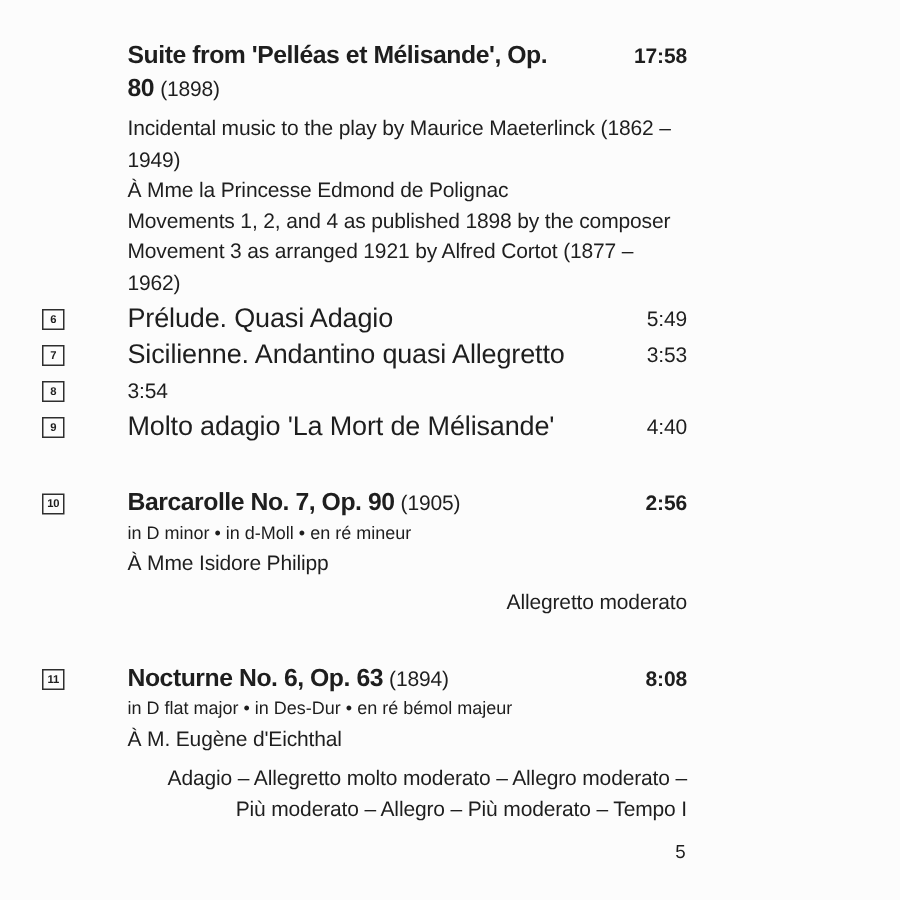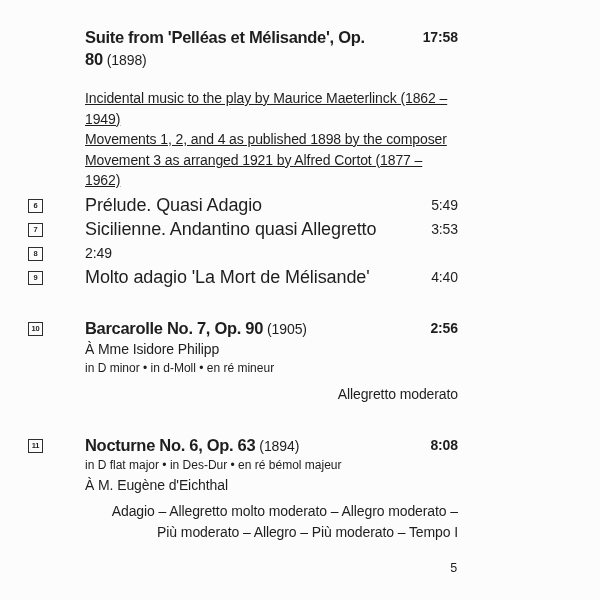--- a/index.html
+++ b/index.html
@@ -25,21 +25,21 @@
     border: 1px solid #2e2e2e;
     display: flex; align-items: center; justify-content: center;
     font-size: 7.5px; font-weight: 700; line-height: 1;
     margin-top: 5px;
     background: #fcfcfc;
   }
   .work-title { font-size: 16.5px; font-weight: 700; letter-spacing: -0.3px; line-height: 22px; }
   .year { font-size: 14px; font-weight: 400; margin-left: 4px; }
   .time { flex: 0 0 auto; text-align: right; font-size: 14px; line-height: 22px; }
   .work-time { font-weight: 700; }
-  .desc-block { margin-top: 18px; text-decoration: underline; }
+  .desc-block { margin-top: 5px; }
   .desc { font-size: 14px; line-height: 20.5px; }
   .tracklist { margin-top: 2px; }
   .track-title { font-size: 18px; line-height: 24px; }
   .track-row .time { line-height: 24px; font-weight: 400; }
   .track-row .badge { margin-top: 6px; }
   .work-block-1 { margin-top: 28px; }
   .work-block-2 { margin-top: 29px; }
   .keyline { font-size: 12px; line-height: 19px; letter-spacing: 0; }
   .dedication { font-size: 14px; line-height: 20px; }
   .tempo-block { margin-top: 6px; }
@@ -62,20 +62,24 @@
     <div class="time work-time">17:58</div>
   </div>
 
   <div class="desc-block">
     <div class="row">
         <div class="gutter"></div>
         <div class="main desc">Incidental music to the play by Maurice Maeterlinck (1862 – 1949)</div>
       </div>
     <div class="row">
         <div class="gutter"></div>
+        <div class="main desc">À Mme la Princesse Edmond de Polignac</div>
+      </div>
+    <div class="row">
+        <div class="gutter"></div>
         <div class="main desc">Movements 1, 2, and 4 as published 1898 by the composer</div>
       </div>
     <div class="row">
         <div class="gutter"></div>
         <div class="main desc">Movement 3 as arranged 1921 by Alfred Cortot (1877 – 1962)</div>
       </div>
   </div>
 
   <div class="tracklist">
     <div class="row track-row">
@@ -89,21 +93,21 @@
       <div class="gutter">
           <div class="badge">7</div>
         </div>
       <div class="main track-title">Sicilienne. Andantino quasi Allegretto</div>
       <div class="time">3:53</div>
     </div>
     <div class="row track-row">
       <div class="gutter">
           <div class="badge">8</div>
         </div>
-      <div class="time">2:49</div>
+      <div class="time">3:54</div>
     </div>
     <div class="row track-row">
       <div class="gutter">
           <div class="badge">9</div>
         </div>
       <div class="main track-title">Molto adagio 'La Mort de Mélisande'</div>
       <div class="time">4:40</div>
     </div>
   </div>
 
@@ -112,25 +116,25 @@
       <div class="gutter">
           <div class="badge">10</div>
         </div>
       <div class="main">
         <span class="work-title">Barcarolle No. 7, Op. 90</span><span class="year">(1905)</span>
       </div>
       <div class="time work-time">2:56</div>
     </div>
     <div class="row">
         <div class="gutter"></div>
-        <div class="main dedication">À Mme Isidore Philipp</div>
+        <div class="main keyline">in D minor • in d-Moll • en ré mineur</div>
       </div>
     <div class="row">
         <div class="gutter"></div>
-        <div class="main keyline">in D minor • in d-Moll • en ré mineur</div>
+        <div class="main dedication">À Mme Isidore Philipp</div>
       </div>
     <div class="tempo-block">
       <div class="row">
           <div class="gutter"></div>
           <div class="main tempo">Allegretto moderato</div>
         </div>
     </div>
   </div>
 
   <div class="work-block-2">

